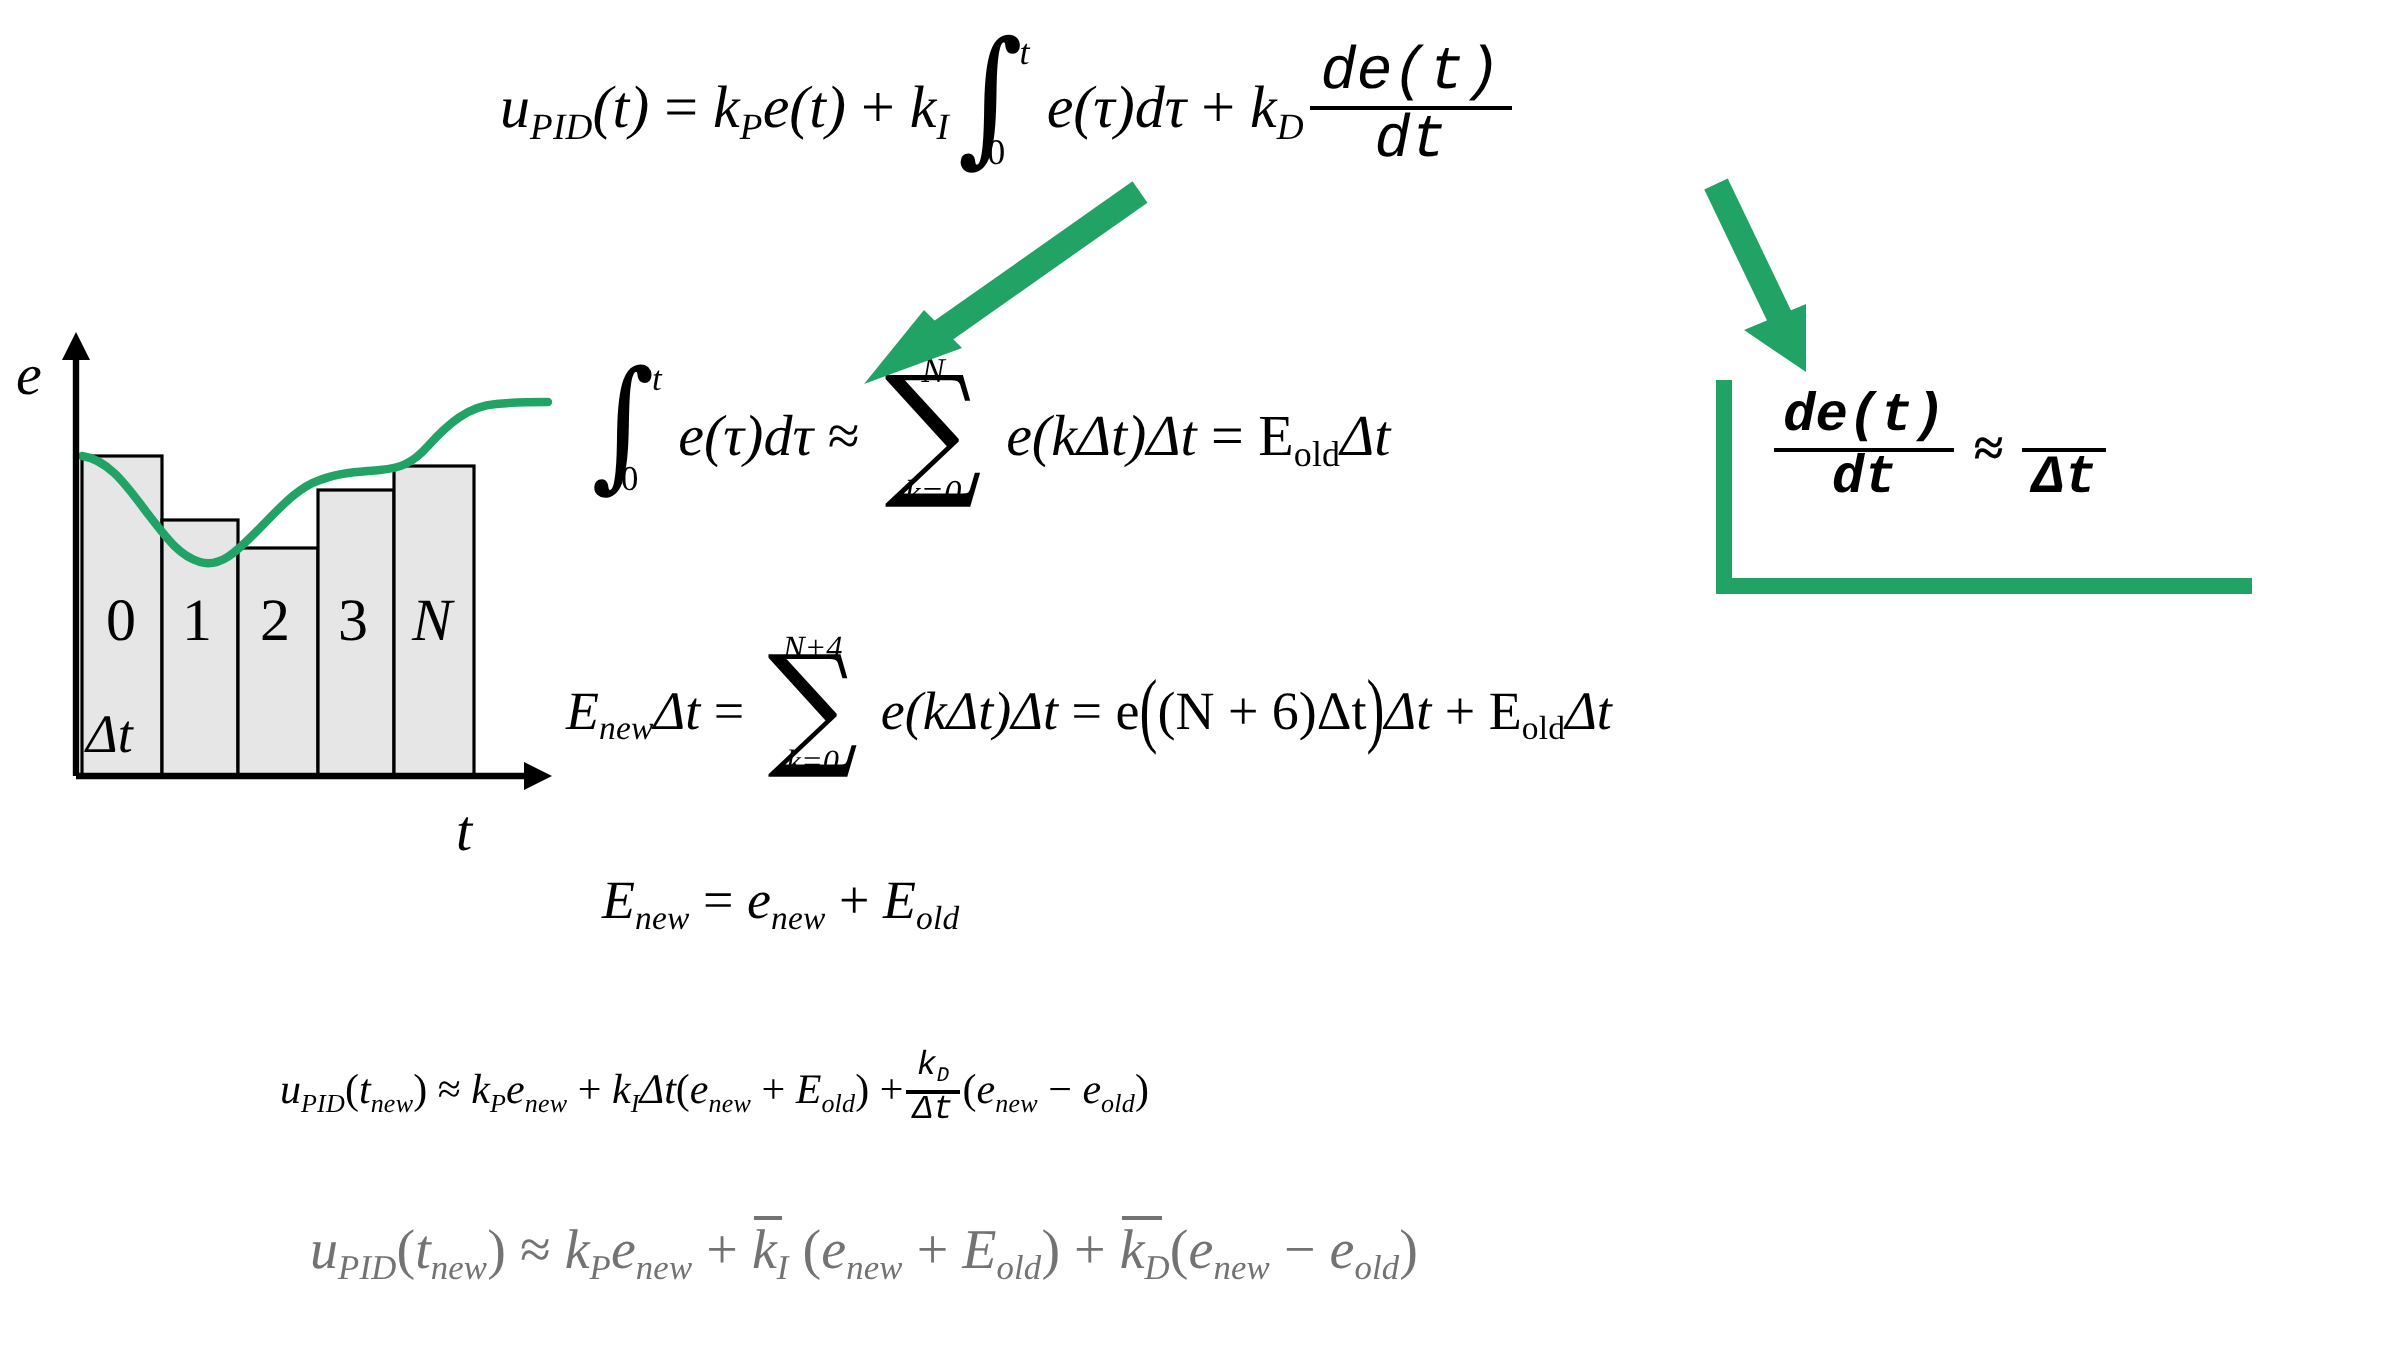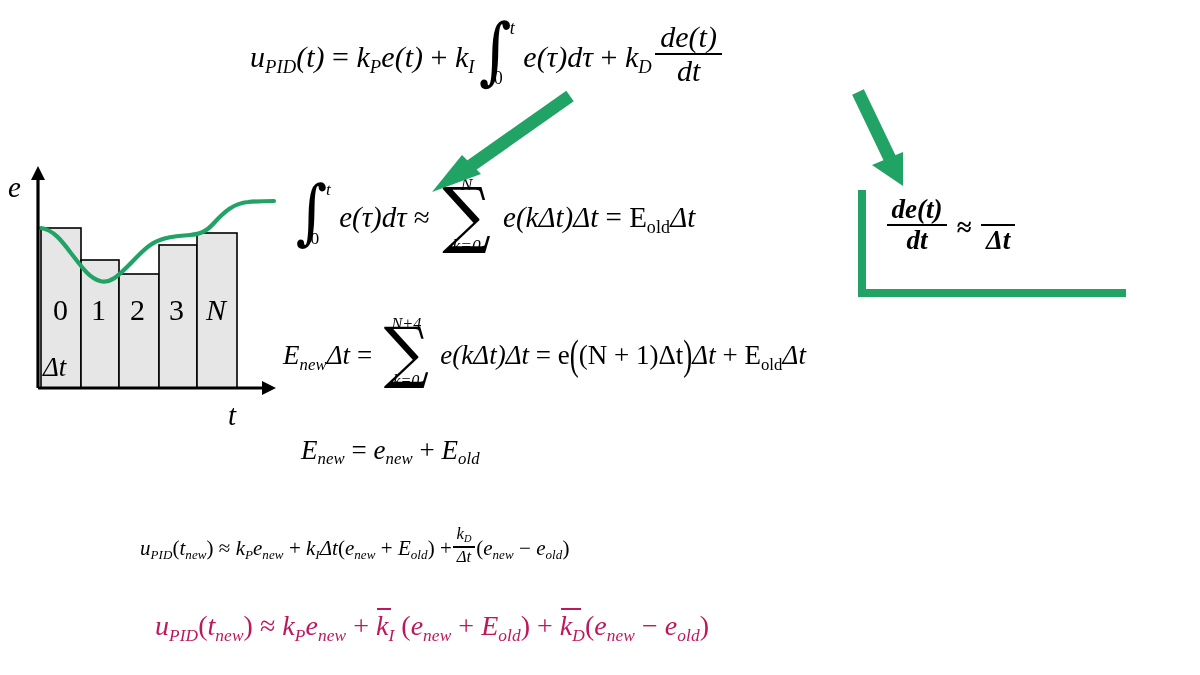--- a/index.html
+++ b/index.html
@@ -33,20 +33,21 @@
     letter-spacing: 0.1px;
   }
   .sub.up { font-style: normal; }
 
   
   .frac {
     display: inline-block;
     vertical-align: -0.48em;
     text-align: center;
     margin: 0 0.10em;
+    font-family: Liberation Mono, monospace;
   }
   .frac > .num { display: block; padding: 0 0.18em 1px; }
   .frac > .den { display: block; padding: 1px 0.18em 0; border-top: 2.3px solid currentColor; }
   .frac.sm { font-size: 0.80em; vertical-align: -0.42em; margin-top: 20px; }
 
   
   .intg {
     display: inline-block;
     position: relative;
     vertical-align: -0.30em;
@@ -165,21 +166,21 @@
   <span class="frac"><span class="num it">de(t)</span><span class="den it">dt</span></span>
   <span class="up">≈</span>
   <span class="frac"><span class="den it">Δt</span></span>
 </div>
 
 <div class="abs math" id="eq-enew-sum">
   <span class="it">E</span><span class="sub">new</span><span class="it">Δt</span>
   <span class="up">=</span>
   <span class="sum"><span class="sign">∑</span><span class="lim-top">N+4</span><span class="lim-bot">k=0</span></span><span class="it">e(kΔt)Δt</span>
   <span class="up">=</span>
-  <span class="up">e</span><span class="bigparen">(</span><span class="up">(N + 1)Δt</span><span class="bigparen">)</span><span class="it">Δt</span>
+  <span class="up">e</span><span class="bigparen">(</span><span class="up">(N + 6)Δt</span><span class="bigparen">)</span><span class="it">Δt</span>
   <span class="up">+</span>
   <span class="up">E</span><span class="sub up">old</span><span class="it">Δt</span>
 </div>
 
 <div class="abs math" id="eq-enew-simple">
   <span class="it">E</span><span class="sub">new</span>
   <span class="up">=</span>
   <span class="it">e</span><span class="sub">new</span>
   <span class="up">+</span>
   <span class="it">E</span><span class="sub">old</span>
@@ -187,21 +188,21 @@
 
 <div class="abs math" id="eq-pid-discrete">
   <span class="it">u</span><span class="sub">PID</span><span class="up">(</span><span class="it">t</span><span class="sub">new</span><span class="up">)</span>
   <span class="up">≈</span>
   <span class="it">k</span><span class="sub">P</span><span class="it">e</span><span class="sub">new</span>
   <span class="up">+</span>
   <span class="it">k</span><span class="sub">I</span><span class="it">Δt</span><span class="up">(</span><span class="it">e</span><span class="sub">new</span> <span class="up">+</span> <span class="it">E</span><span class="sub">old</span><span class="up">)</span>
   <span class="up">+</span><span class="frac sm"><span class="num"><span class="it">k</span><span class="sub">D</span></span><span class="den it">Δt</span></span><span class="up">(</span><span class="it">e</span><span class="sub">new</span> <span class="up">−</span> <span class="it">e</span><span class="sub">old</span><span class="up">)</span>
 </div>
 
-<div class="abs math" id="eq-pid-final" style="color:#be185d;">
+<div class="abs math" id="eq-pid-final" style="color:#737373;">
   <span class="it">u</span><span class="sub">PID</span><span class="up">(</span><span class="it">t</span><span class="sub">new</span><span class="up">)</span>
   <span class="up">≈</span>
   <span class="it">k</span><span class="sub">P</span><span class="it">e</span><span class="sub">new</span>
   <span class="up">+</span>
   <span class="obar"><span class="it">k</span><span class="sub">I</span></span>
   <span class="up">(</span><span class="it">e</span><span class="sub">new</span> <span class="up">+</span> <span class="it">E</span><span class="sub">old</span><span class="up">)</span>
   <span class="up">+</span>
   <span class="obar"><span class="it">k</span><span class="sub">D</span></span><span class="up">(</span><span class="it">e</span><span class="sub">new</span> <span class="up">−</span> <span class="it">e</span><span class="sub">old</span><span class="up">)</span>
 </div>
 

